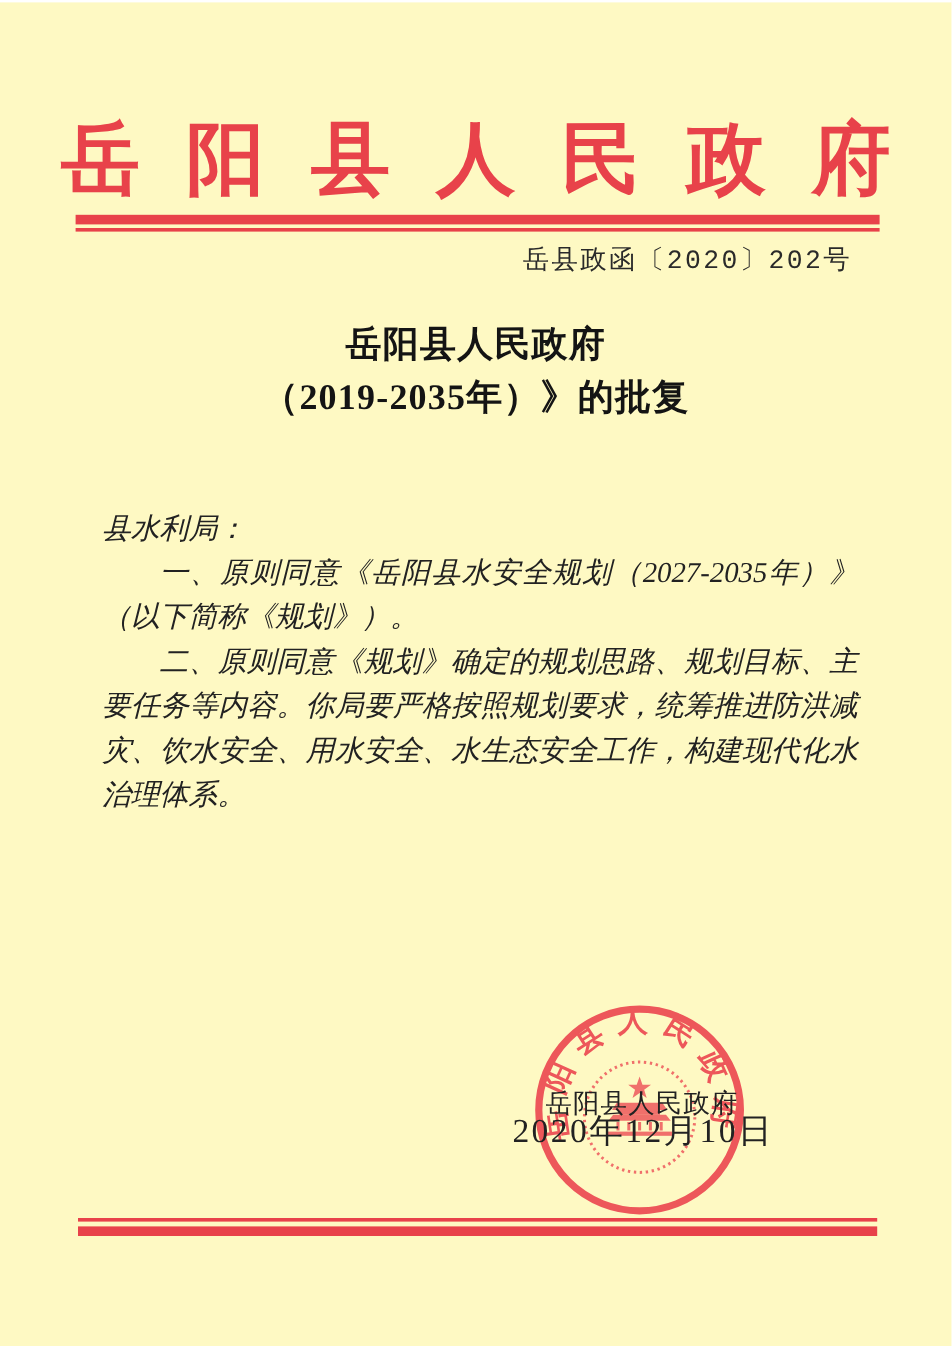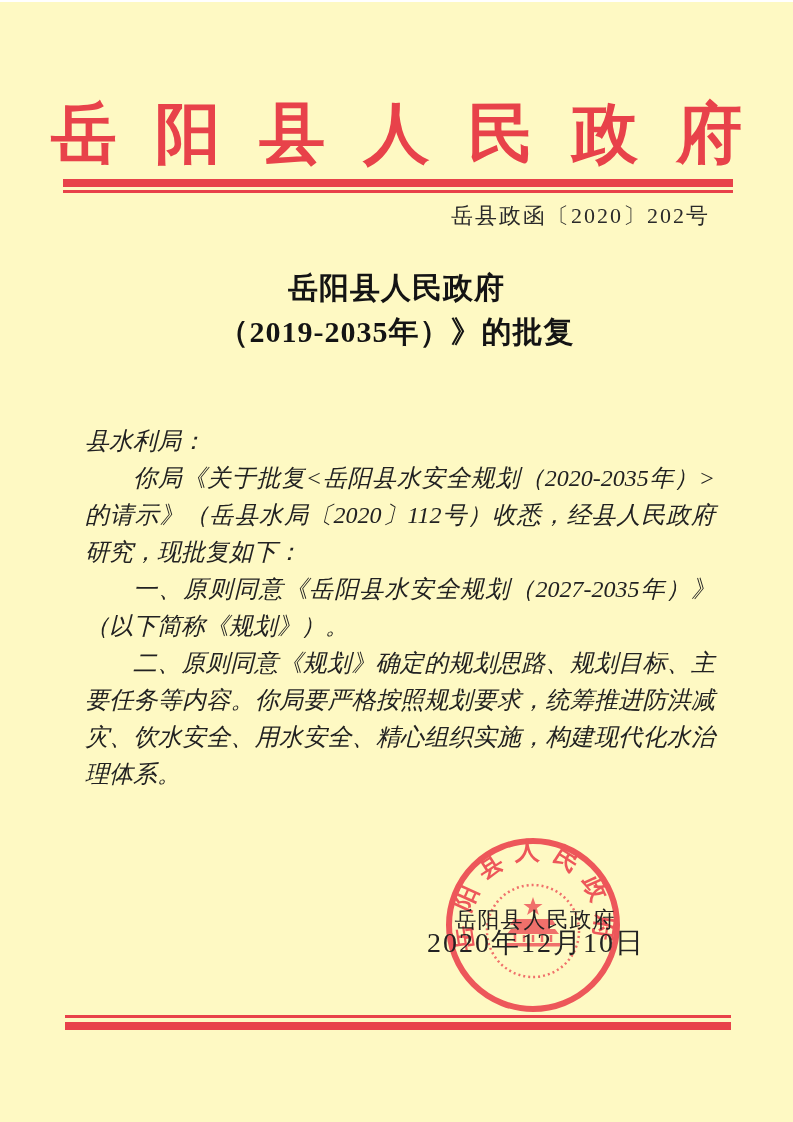--- a/index.html
+++ b/index.html
@@ -36,20 +36,21 @@
   .rule-top .bar-thin  { height: 3px; background: #e8424a; margin-top: 3px; }
 
   .doc-number {
     position: absolute;
     top: 199px;
     right: 83px;
     font-size: 22px;
     letter-spacing: 2px;
     color: #2a2a2a;
     white-space: nowrap;
+    font-family: Liberation Mono, monospace;
   }
 
   
   .doc-title {
     position: absolute;
     top: 264px;
     left: 0;
     width: 100%;
     text-align: center;
     font-weight: 700;
@@ -126,23 +127,22 @@
 
   <div class="doc-number">岳县政函〔2020〕202号</div>
 
   <div class="doc-title">
     <div>岳阳县人民政府</div>
     <div>（2019-2035年）》的批复</div>
   </div>
 
   <div class="doc-body">
     <p class="recipient">县水利局：</p>
-    <p class="para">你局《关于批复&lt;岳阳县水安全规划（2020-2035年）&gt;的请示》（岳县水局〔2020〕112号）收悉，经县人民政府研究，现批复如下：</p>
     <p class="para">一、原则同意《岳阳县水安全规划（2027-2035年）》（以下简称《规划》）。</p>
-    <p class="para">二、原则同意《规划》确定的规划思路、规划目标、主要任务等内容。你局要严格按照规划要求，统筹推进防洪减灾、饮水安全、用水安全、精心组织实施，构建现代化水治理体系。</p>
+    <p class="para">二、原则同意《规划》确定的规划思路、规划目标、主要任务等内容。你局要严格按照规划要求，统筹推进防洪减灾、饮水安全、用水安全、水生态安全工作，构建现代化水治理体系。</p>
   </div>
 
   <svg class="seal" viewBox="0 0 200 200" aria-hidden="true">
     <circle cx="100" cy="100" r="84" fill="none" stroke="#ec4a52" stroke-width="6"></circle>
     <path id="sealArc" d="M 41.7 121.2 A 63 63 0 1 1 158.3 121.2" fill="none"></path>
     <text font-size="25" font-weight="700" fill="#ec4a52" letter-spacing="11">
       <textPath href="#sealArc" startOffset="50%" text-anchor="middle">岳阳县人民政府</textPath>
     </text>
 
     <g transform="translate(100,106)" fill="#ec4a52" stroke="#ec4a52" fill-opacity="0.85" stroke-opacity="0.85">

